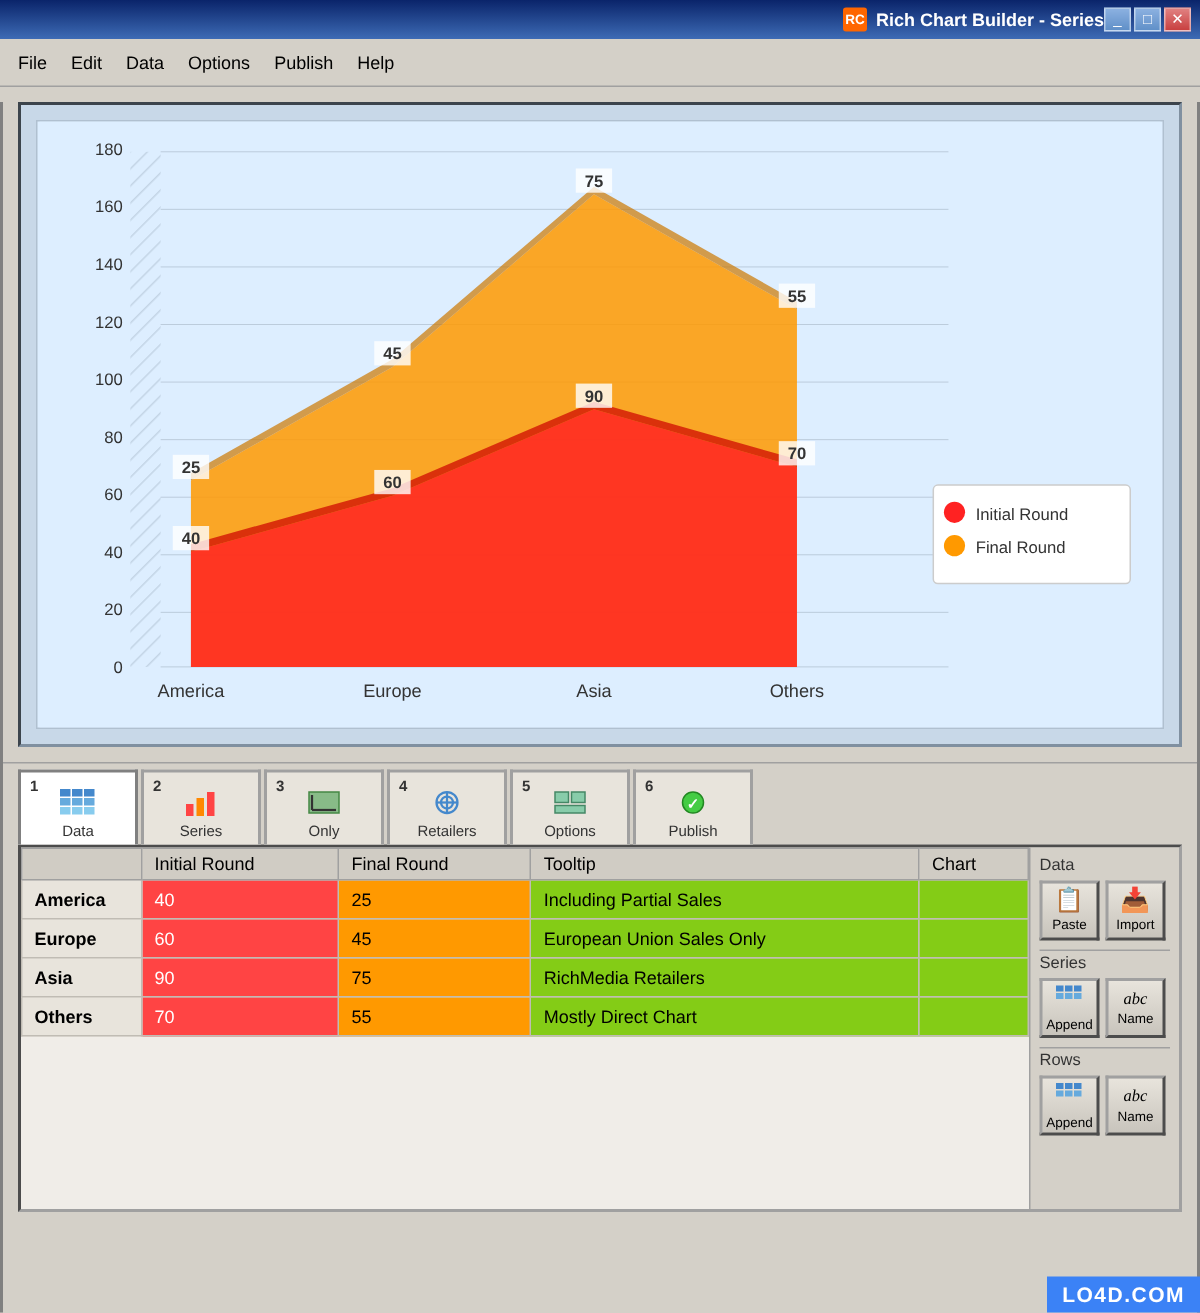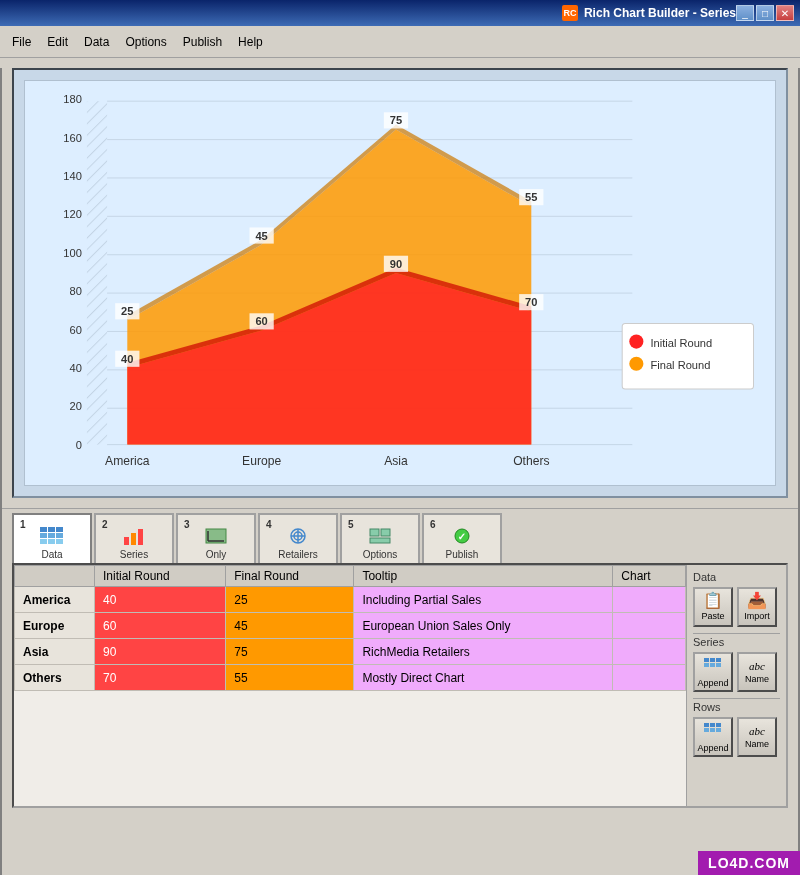--- a/index.html
+++ b/index.html
@@ -124,21 +124,21 @@
       font-weight: normal;
     }
     .data-table td {
       border: 1px solid #c0bcb4;
       padding: 3px 8px;
       height: 26px;
     }
     .data-table tr:first-child td:first-child { width: 80px; font-weight: bold; background: #e8e4dc; }
     .cell-red { background: #ff4444; color: white; }
     .cell-orange { background: #ff9900; }
-    .cell-white { background: #f0abfc; }
+    .cell-white { background: #84cc16; }
     .row-label { font-weight: bold; background: #e8e4dc !important; }
 
     
     .right-panel {
       width: 100px;
       background: #d4d0c8;
       border-left: 1px solid #a0a0a0;
       padding: 6px;
     }
     .panel-section { margin-bottom: 6px; }
@@ -157,21 +157,21 @@
       font-size: 9px;
       gap: 2px;
     }
     .btn-icon { font-size: 16px; line-height: 1; }
 
     
     .watermark {
       position: fixed;
       bottom: 0;
       right: 0;
-      background: #a21caf;
+      background: #3b82f6;
       color: white;
       padding: 4px 10px;
       font-size: 14px;
       font-weight: bold;
       letter-spacing: 1px;
     }
 
     .divider-line { height: 1px; background: #a0a0a0; margin: 2px 0; }
   </style>
 </head>

